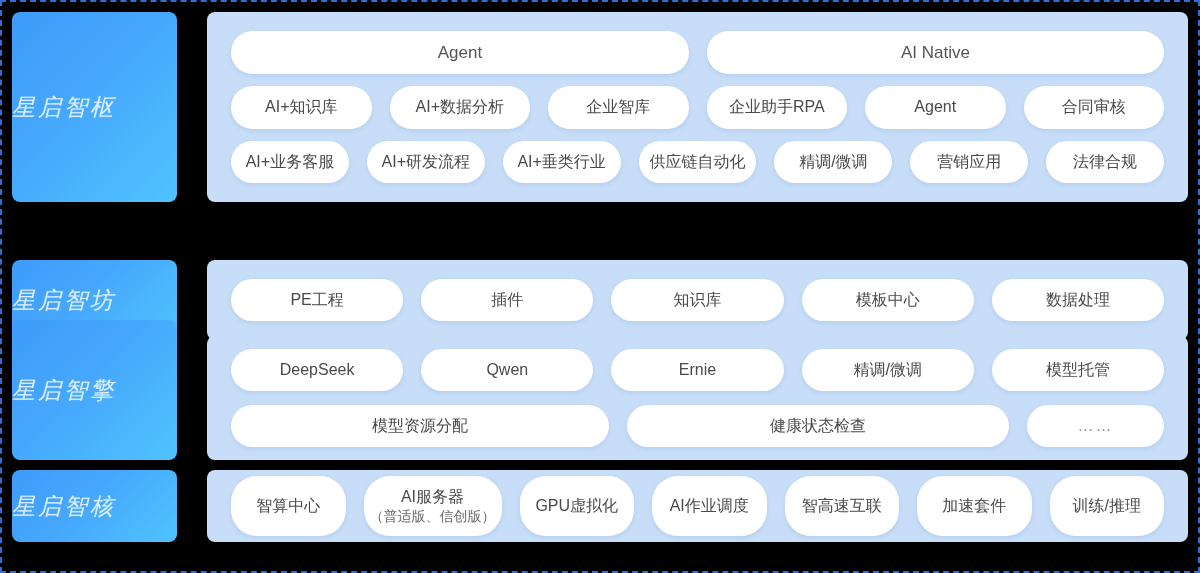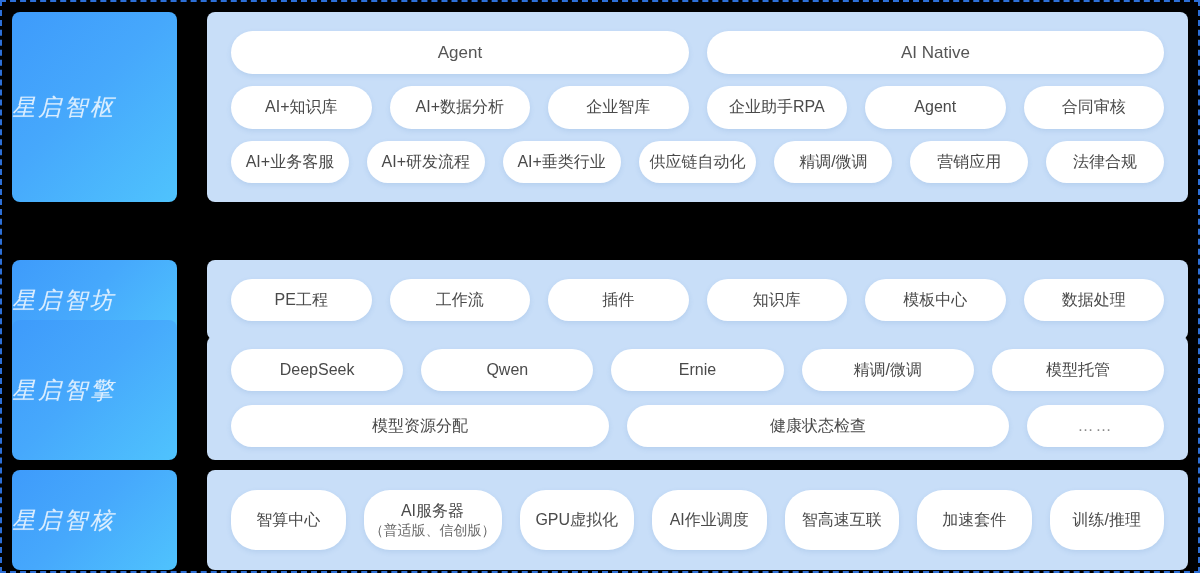--- a/index.html
+++ b/index.html
@@ -106,21 +106,21 @@
   .pill.header-pill {
     font-size: 17px;
     min-height: 42px;
     color: #555555;
   }
 
   
   #row-0 { top: 10px;  height: 190px; }
   #row-1 { top: 214px; height: 80px; margin-top: 44px;  }
   #row-2 { top: 318px; height: 140px; }
-  #row-3 { top: 468px; height: 100px;  }
+  #row-3 { top: 468px; height: 72px;  }
 
   #row-0 .layer-panel { padding: 18px 24px; gap: 12px; }
   #row-1 .layer-panel { padding: 12px 24px; }
   #row-2 .layer-panel { padding: 16px 24px; gap: 14px; margin-top: 16px; }
   #row-3 .layer-panel { padding: 12px 24px; }
 
   
   #row-0 .top-row .pill:nth-child(1) { flex: 0 0 458px; }
   #row-0 .top-row .pill:nth-child(2) { flex: 1 1 auto; }
 
@@ -163,21 +163,20 @@
     </div>
   </div>
 
   <div class="layer-row" id="row-1">
     <div class="layer-label">
       <span class="layer-label-text">星启智坊</span>
     </div>
     <div class="layer-panel">
       <div class="pill-row">
         <div class="pill eq">PE工程</div>
-        <div class="pill eq">工作流</div>
         <div class="pill eq">插件</div>
         <div class="pill eq">知识库</div>
         <div class="pill eq">模板中心</div>
         <div class="pill eq">数据处理</div>
       </div>
     </div>
   </div>
 
   <div class="layer-row" id="row-2">
     <div class="layer-label">

